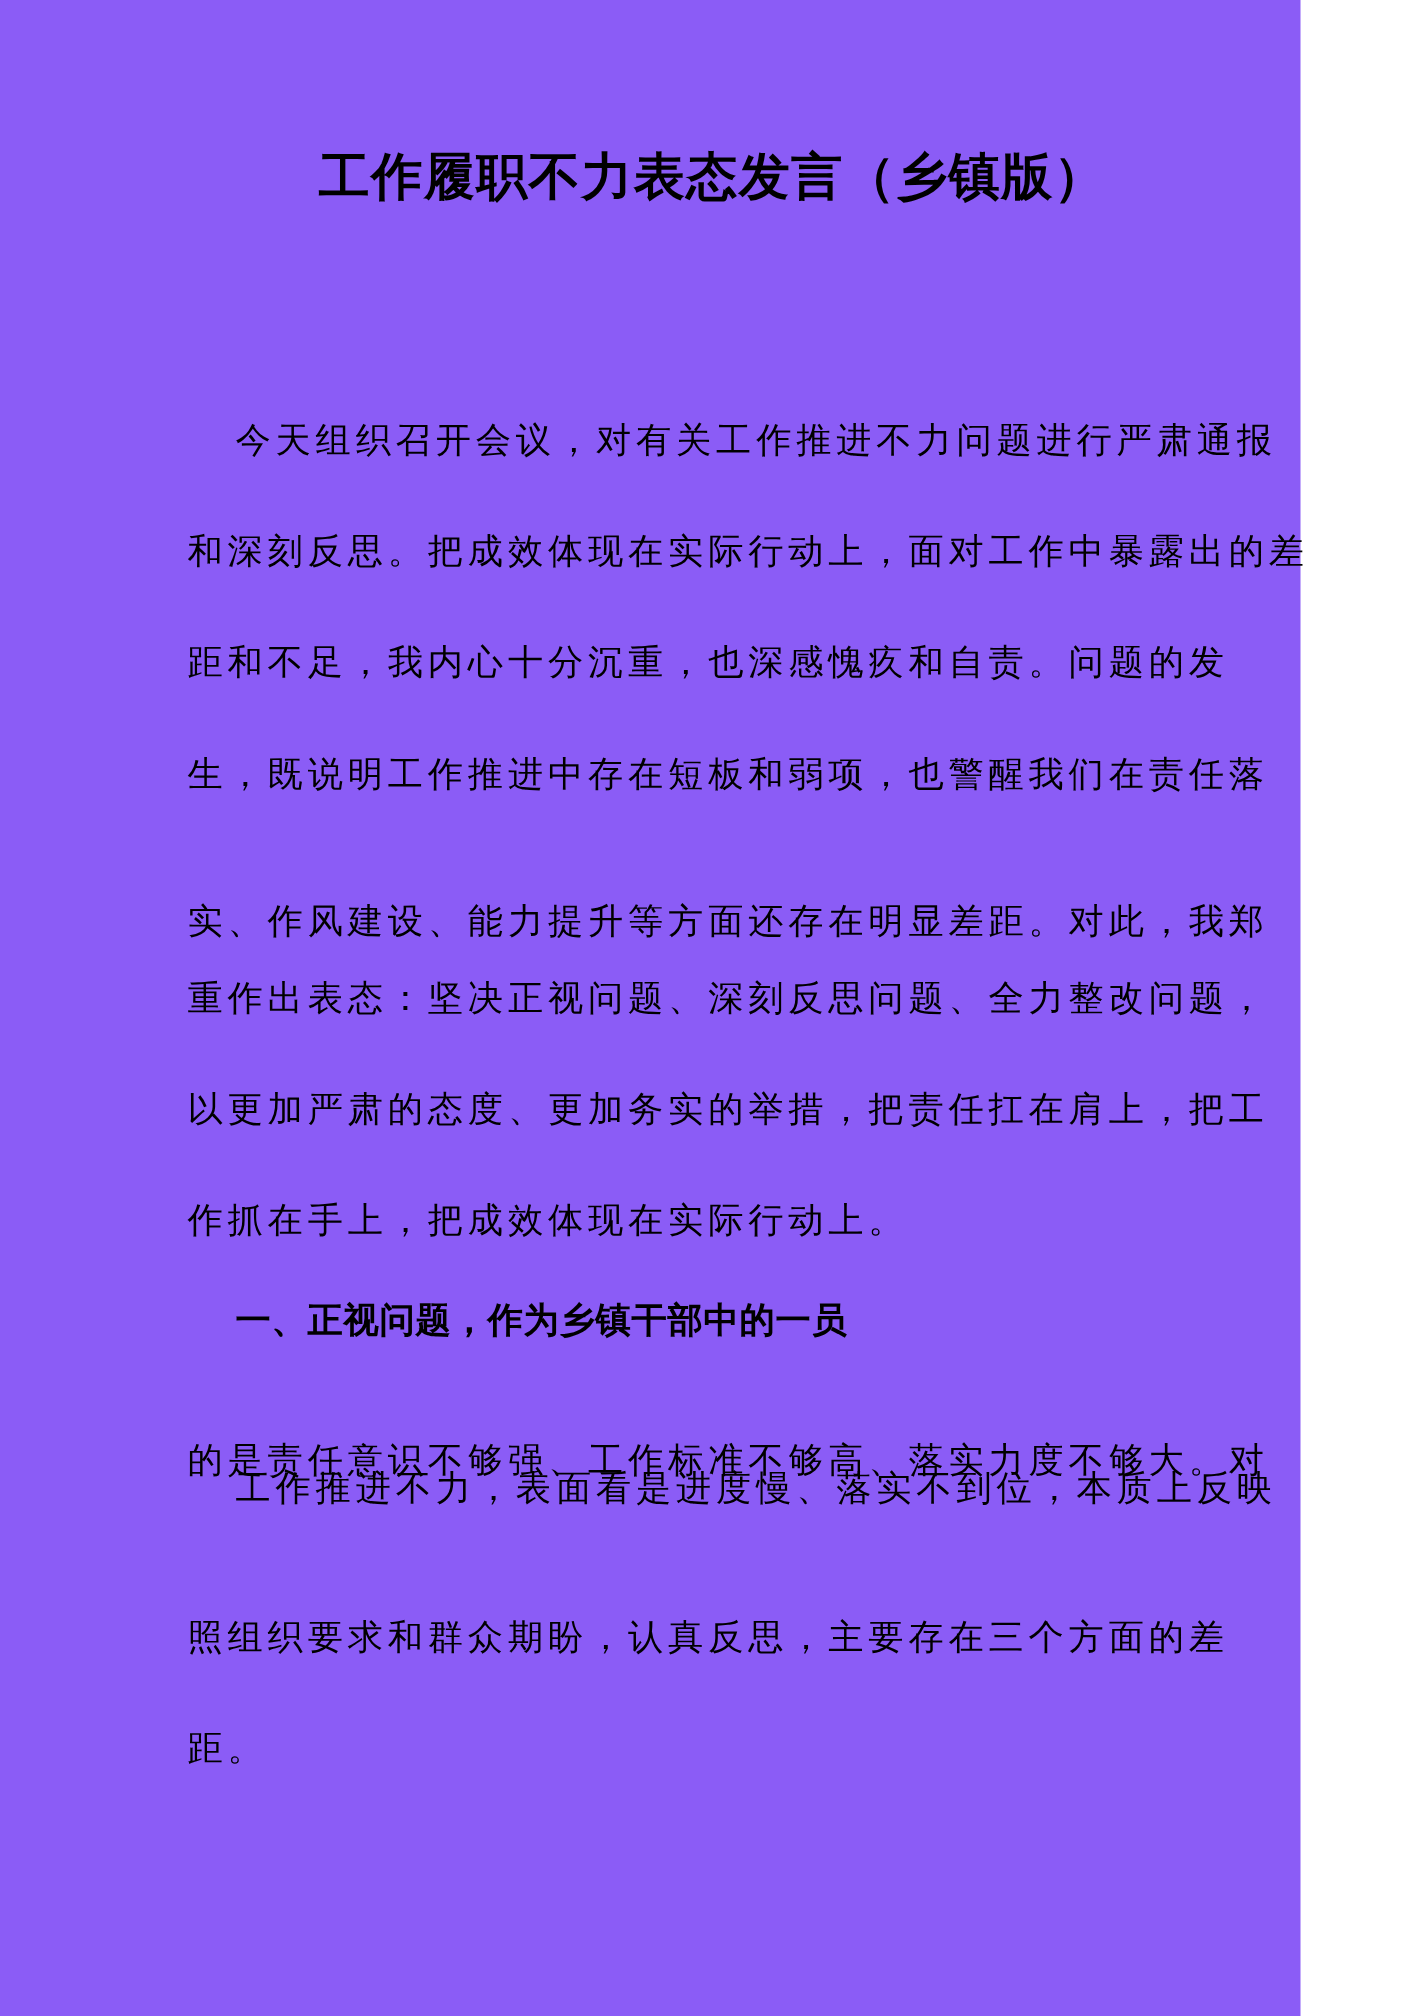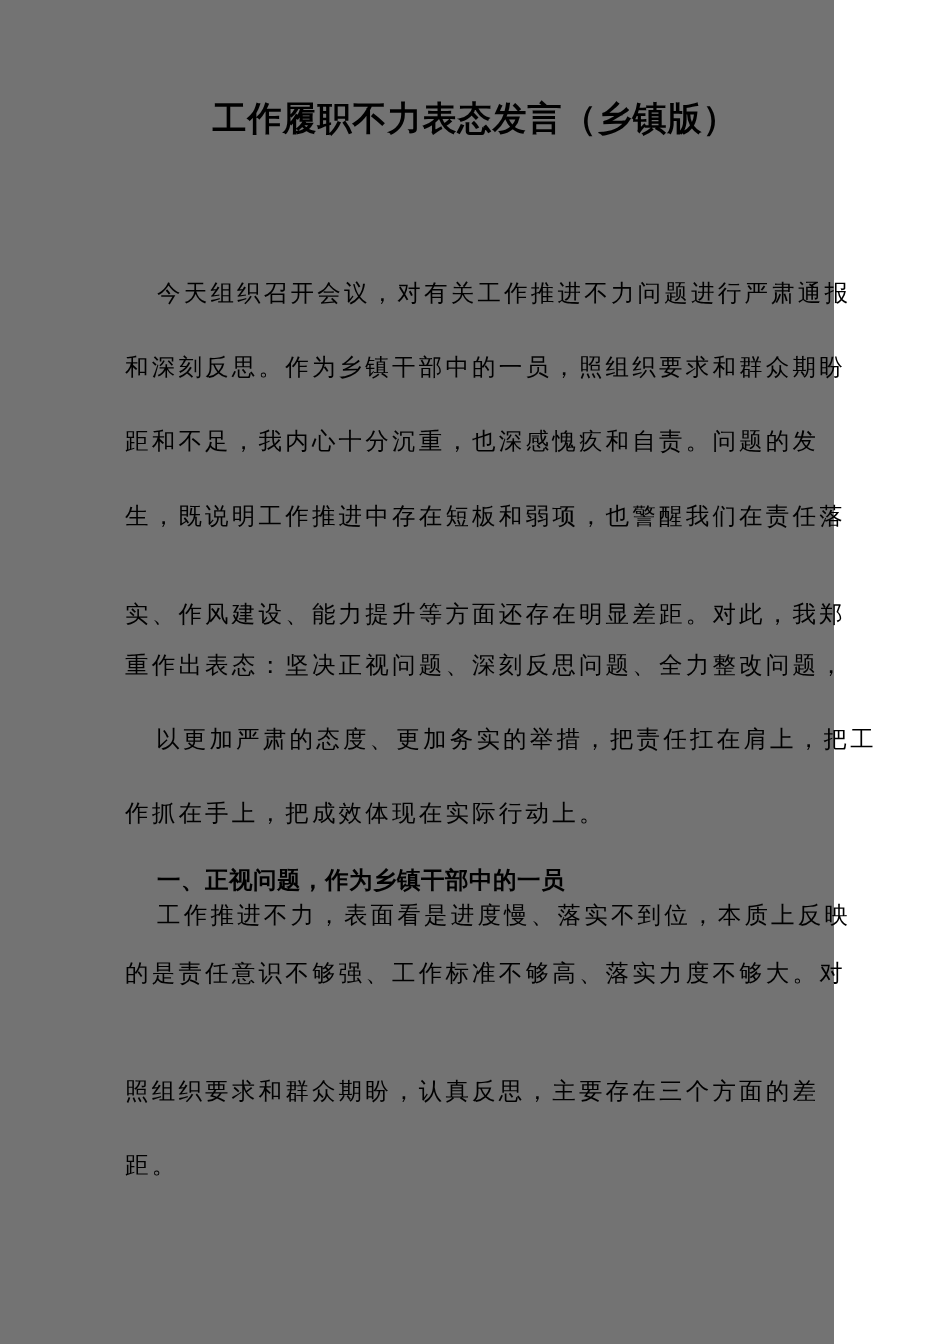--- a/index.html
+++ b/index.html
@@ -13,21 +13,22 @@
       position: relative;
       overflow: hidden;
       color: #000000;
       font-family: "DejaVu Serif", "Liberation Serif", serif;
     }
     .page {
       position: absolute;
       left: 0; top: 0;
       width: 834px;
       height: 1344px;
-      background: #737373;
+      background: #8b5cf6;
+      padding-left: 33px;
     }
     .title {
       position: absolute;
       left: 0;
       width: 950px;
       top: 94px;
       text-align: center;
       font-size: 34px;
       font-weight: bold;
       letter-spacing: 1px;
@@ -61,31 +62,31 @@
 </head>
 <body>
 
 <div class="page">
 
   <div class="title">工作履职不力表态发言（乡镇版）</div>
 
 
   <div>
     <div class="line indent" style="top:276px;">今天组织召开会议，对有关工作推进不力问题进行严肃通报</div>
-    <div class="line" style="top:350px;">和深刻反思。作为乡镇干部中的一员，照组织要求和群众期盼</div>
+    <div class="line" style="top:350px;">和深刻反思。把成效体现在实际行动上，面对工作中暴露出的差</div>
     <div class="line" style="top:424px;">距和不足，我内心十分沉重，也深感愧疚和自责。问题的发</div>
     <div class="line" style="top:499px;">生，既说明工作推进中存在短板和弱项，也警醒我们在责任落</div>
     <div class="line" style="top:597px;">实、作风建设、能力提升等方面还存在明显差距。对此，我郑</div>
     <div class="line" style="top:648px;">重作出表态：坚决正视问题、深刻反思问题、全力整改问题，</div>
-    <div class="line" style="top:722px;margin-left:31px;">以更加严肃的态度、更加务实的举措，把责任扛在肩上，把工</div>
+    <div class="line" style="top:722px;">以更加严肃的态度、更加务实的举措，把责任扛在肩上，把工</div>
     <div class="line" style="top:796px;">作抓在手上，把成效体现在实际行动上。</div>
   </div>
 
   <div class="heading" style="top:863px;">一、正视问题，作为乡镇干部中的一员</div>
 
   <div>
-    <div class="line indent" style="top:898px;">工作推进不力，表面看是进度慢、落实不到位，本质上反映</div>
+    <div class="line indent" style="top:975px;">工作推进不力，表面看是进度慢、落实不到位，本质上反映</div>
     <div class="line" style="top:956px;">的是责任意识不够强、工作标准不够高、落实力度不够大。对</div>
     <div class="line" style="top:1074px;">照组织要求和群众期盼，认真反思，主要存在三个方面的差</div>
     <div class="line" style="top:1148px;">距。</div>
   </div>
 
 </div>
 
 </body></html>

